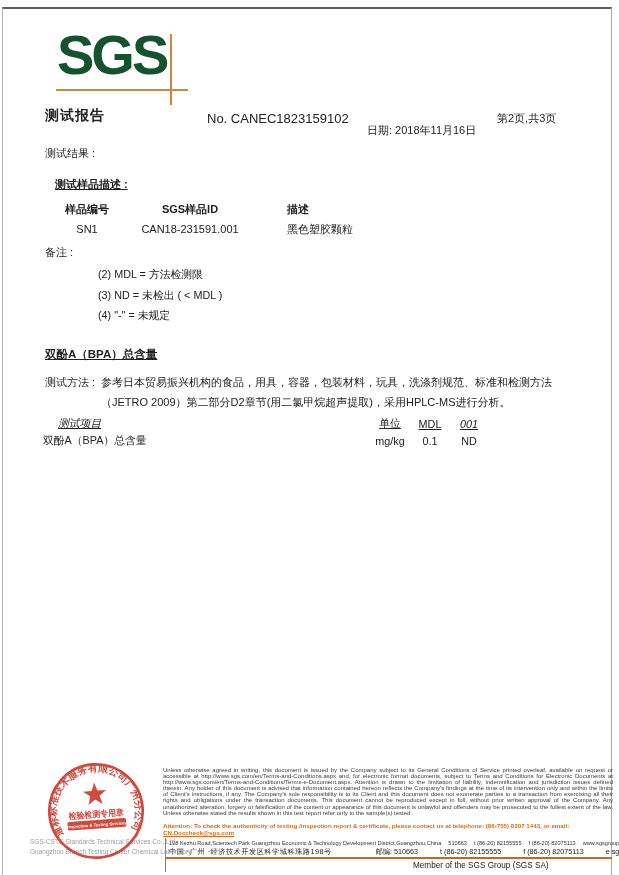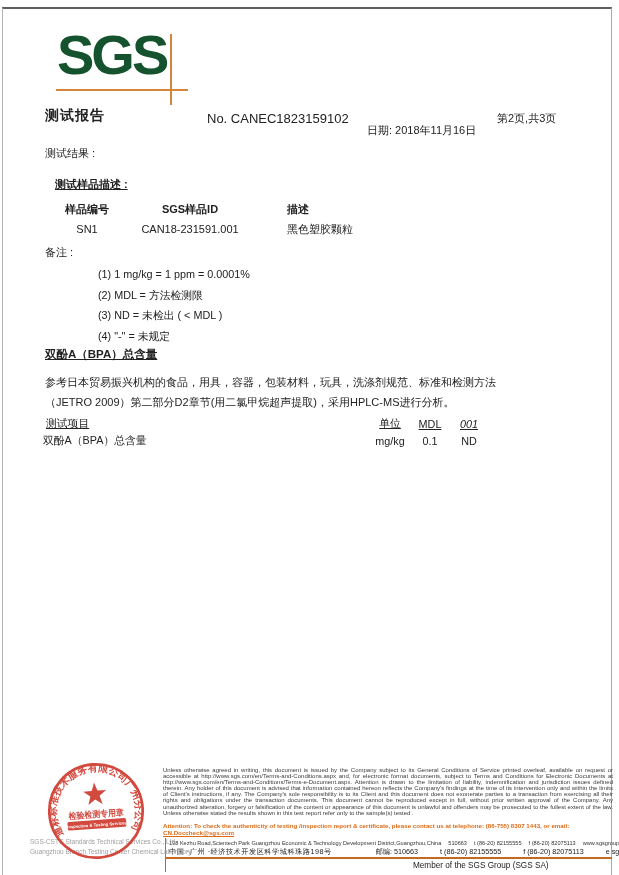--- a/index.html
+++ b/index.html
@@ -35,21 +35,21 @@
   .sample-table .c3 { padding-left:36px; }
   .sample-table .s-head { font-weight:bold; }
   .notes-heading { position:absolute; left:45px; top:245px; font-size:11px; }
   .notes { position:absolute; left:98px; top:264px; font-size:10.8px; line-height:20.7px; }
   .bpa-heading { position:absolute; left:45px; top:347px; font-size:11.5px; font-weight:bold; text-decoration:underline; }
   .method-block { position:absolute; left:45px; top:372px; display:flex; font-size:11px; line-height:20px; }
   .method-label { width:56px; flex:none; }
   .method-text  { width:478px; }
   .result-table { position:absolute; left:40px; top:415px; font-size:10.8px; }
   .result-table .r-row { display:grid; grid-template-columns:325px 50px 30px 48px; height:17px; align-items:center; }
-  .result-table .h1 span { margin-left:6px; text-decoration:underline; }
+  .result-table .h1 span { margin-left:18px; text-decoration:underline;font-style:italic; }
   .result-table .h2, .result-table .h3, .result-table .h4 { text-align:center; text-decoration:underline; }
   .result-table .h4 { font-style:italic; }
   .result-table .d1 { padding-left:3px; }
   .result-table .d2, .result-table .d3, .result-table .d4 { text-align:center; }
   
   .legal-text {
     position:absolute; left:163px; top:767px; width:450px;
     font-size:6px; line-height:6.1px; text-align:justify; color:#3b3b3b;
   }
   .attention {
@@ -99,28 +99,28 @@
     </div>
     <div class="s-row">
       <div class="c1">SN1</div>
       <div class="c2">CAN18-231591.001</div>
       <div class="c3">黑色塑胶颗粒</div>
     </div>
   </div>
 
   <div class="notes-heading">备注 :</div>
   <div class="notes">
-    <div>(1) 1 mg/kg = 1 ppm = 0.0001%</div>
     <div>(2) MDL = 方法检测限</div>
     <div>(3) ND = 未检出 ( &lt; MDL )</div>
     <div>(4) "-" = 未规定</div>
   </div>
 
   <div class="bpa-heading">双酚A（BPA）总含量</div>
   <div class="method-block">
+    <div class="method-label">测试方法 :</div>
     <div class="method-text">参考日本贸易振兴机构的食品，用具，容器，包装材料，玩具，洗涤剂规范、标准和检测方法（JETRO 2009）第二部分D2章节(用二氯甲烷超声提取)，采用HPLC-MS进行分析。</div>
   </div>
 
   <div class="result-table">
     <div class="r-row">
       <div class="h1"><span>测试项目</span></div>
       <div class="h2">单位</div>
       <div class="h3">MDL</div>
       <div class="h4">001</div>
     </div>

